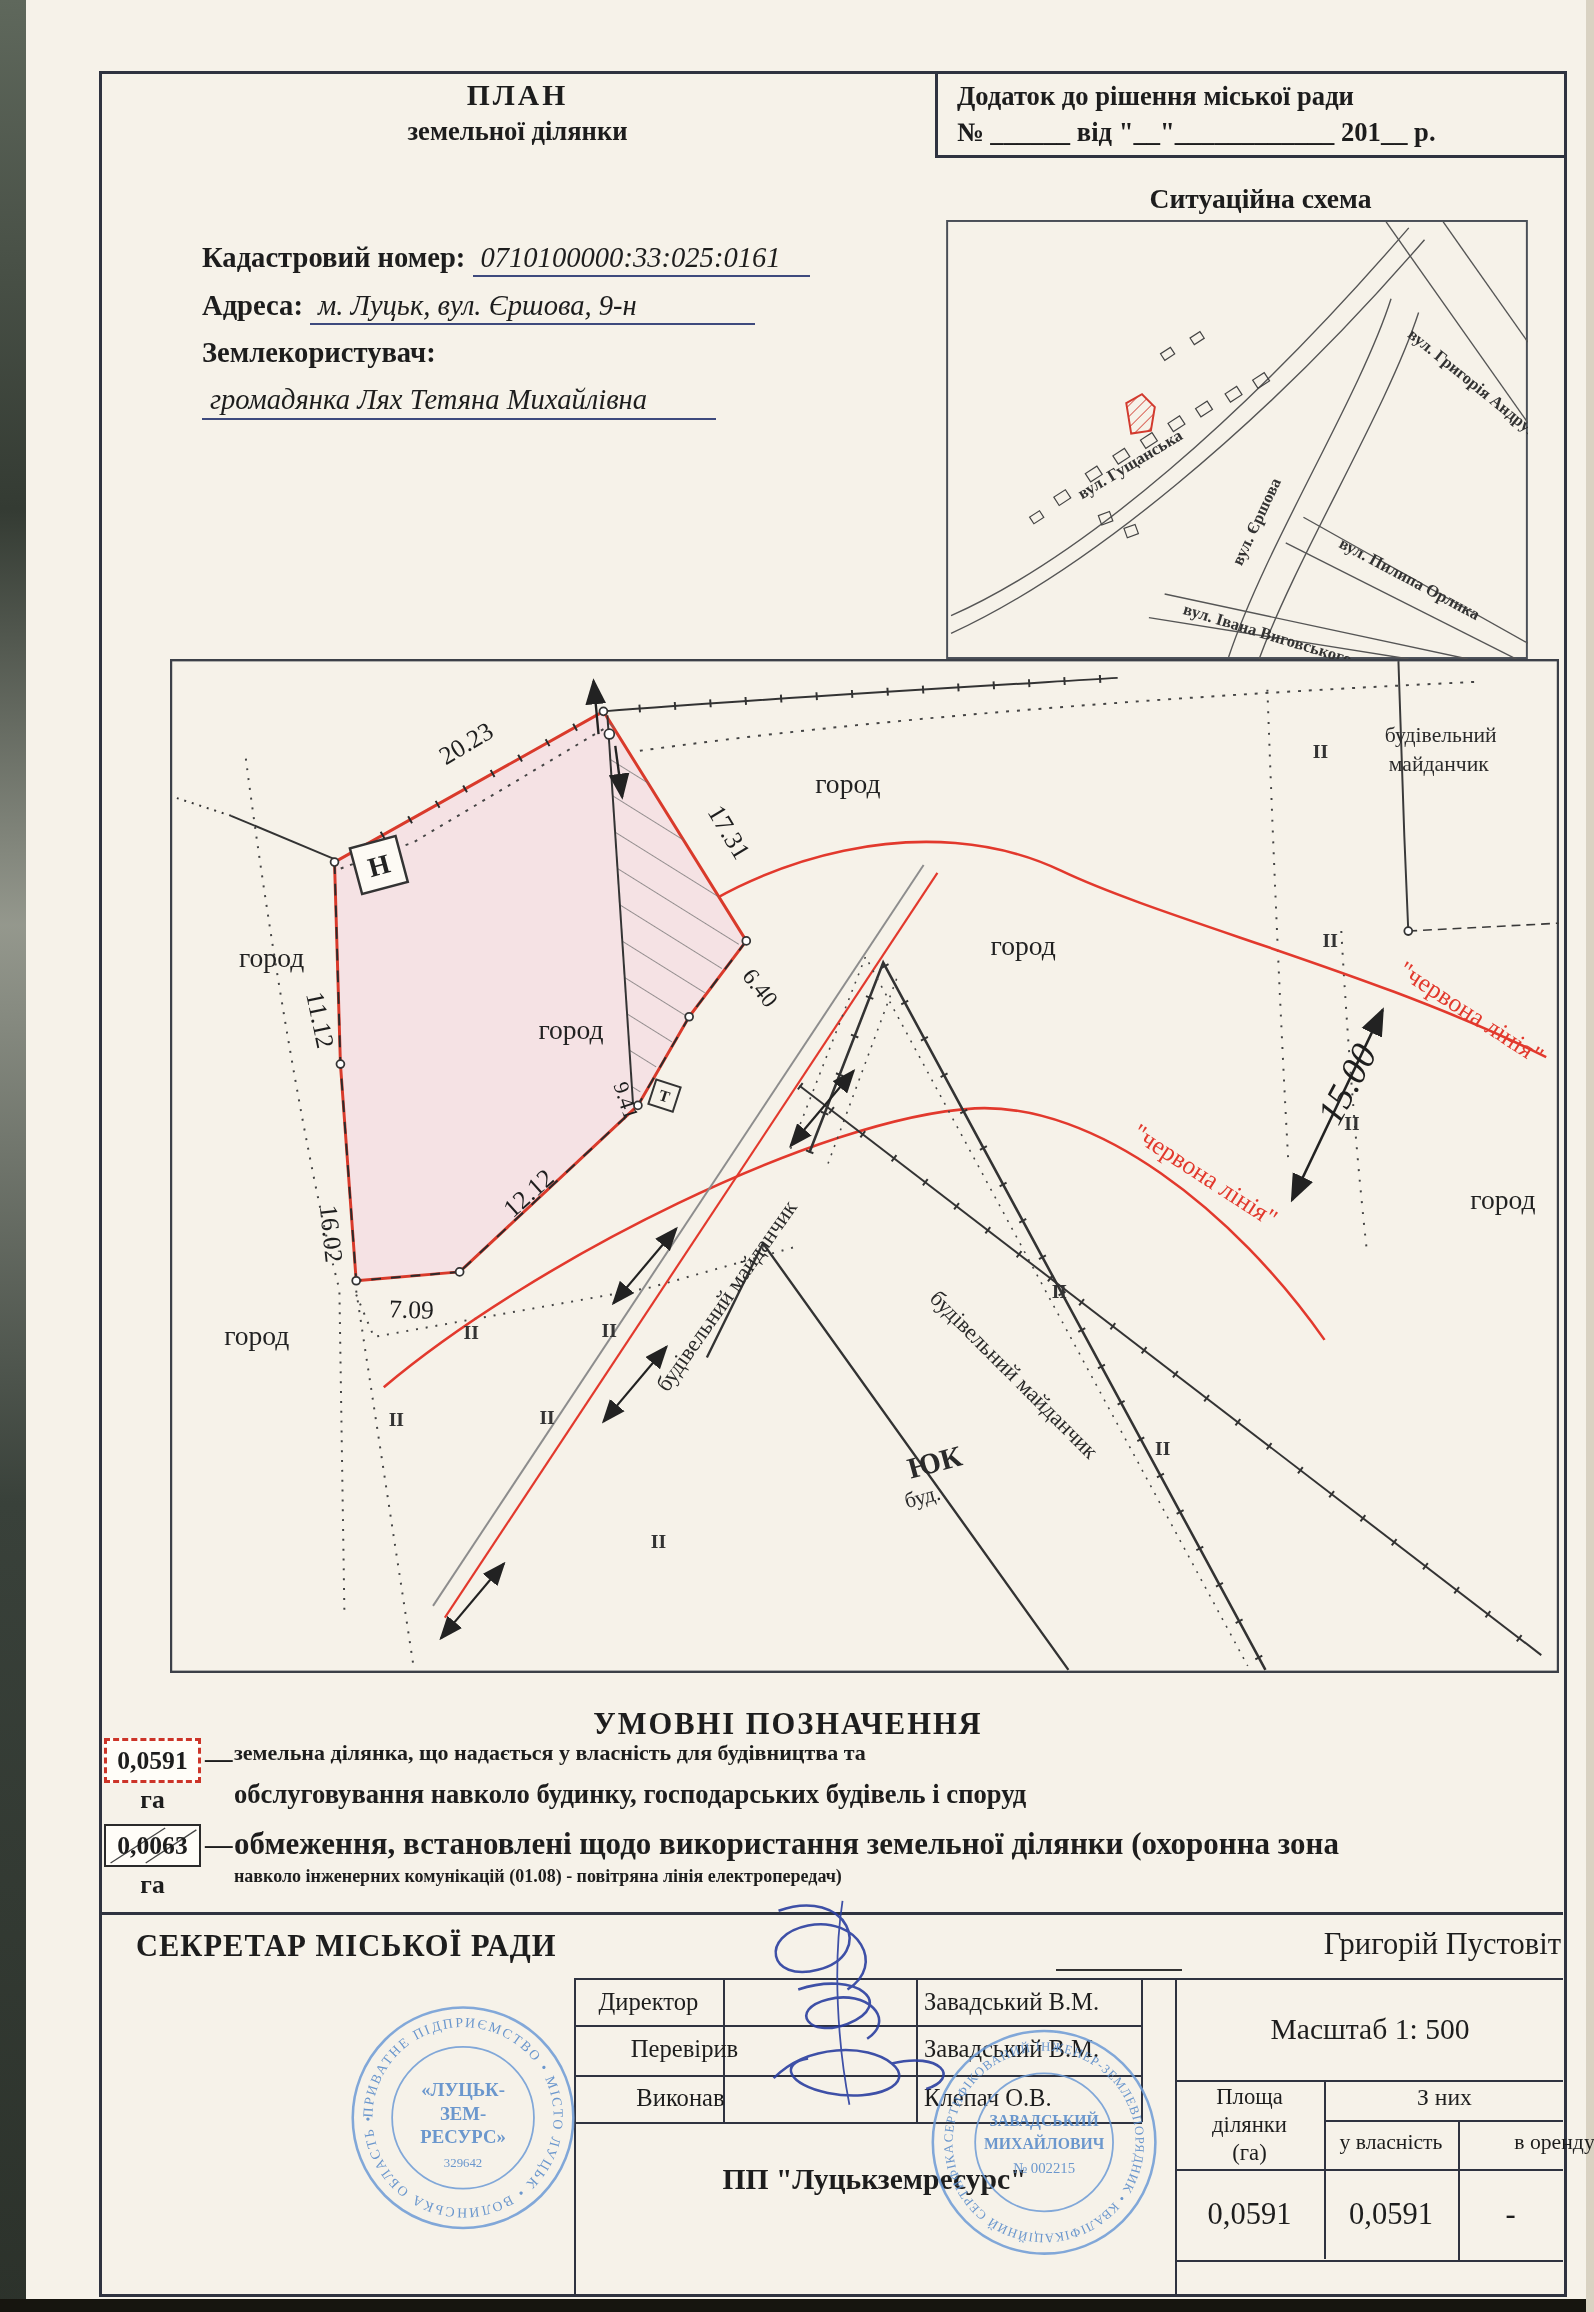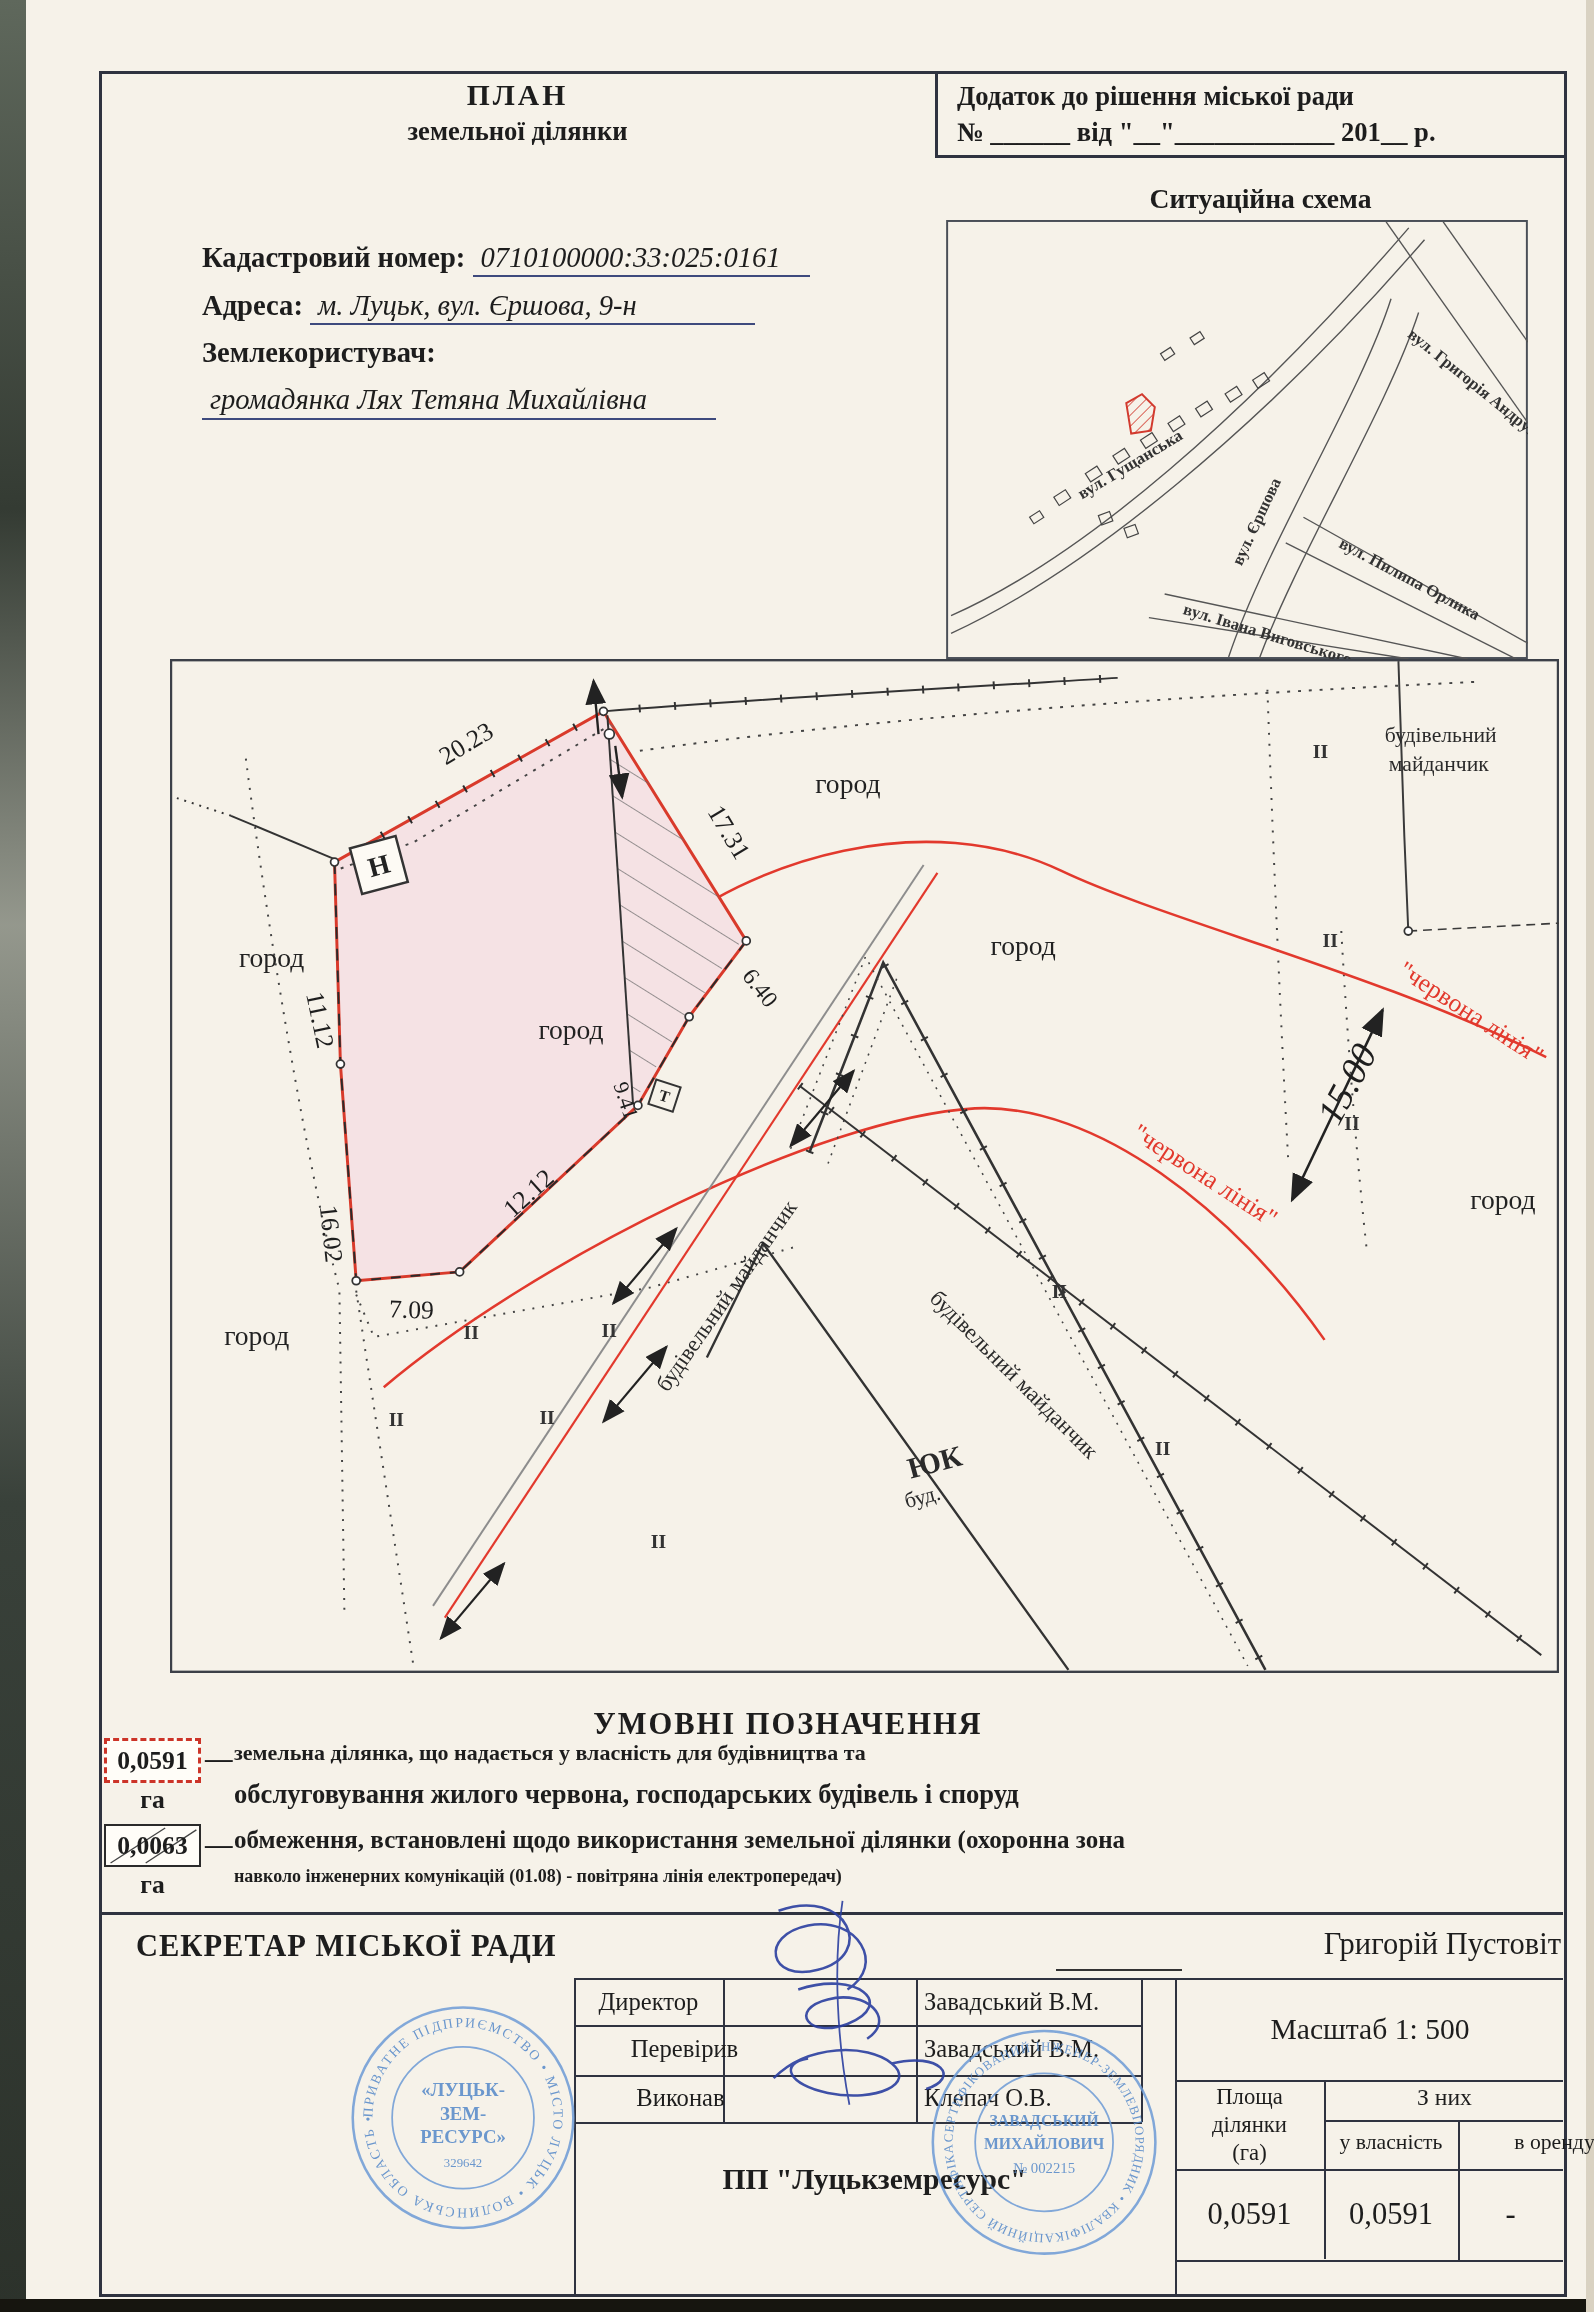--- a/index.html
+++ b/index.html
@@ -266,31 +266,31 @@
   </g>
 </svg>
 
 <div class="t ctr" style="left:394px;top:1707px;width:788px;font-size:30.5px;font-weight:600;letter-spacing:2px;">УМОВНІ  ПОЗНАЧЕННЯ</div>
 
 <div class="abs ctr" style="left:104px;top:1738px;width:91px;height:39px;border:3px dashed #cc3428;background:#fffdf8;">
   <span class="b" style="font-size:25.6px;line-height:39px;">0,0591 га</span>
 </div>
 <div class="t b" style="left:205px;top:1742px;font-size:27.6px;">—</div>
 <div class="t b" style="left:234px;top:1740px;font-size:22px;">земельна ділянка, що надається у власність для  будівництва та</div>
-<div class="t b" style="left:234px;top:1779px;font-size:26.6px;">обслуговування жилого червона, господарських будівель і споруд</div>
+<div class="t b" style="left:234px;top:1779px;font-size:26.6px;">обслуговування навколо будинку, господарських будівель і споруд</div>
 
 <div class="abs ctr" style="left:104px;top:1824px;width:93px;height:39px;border:2px solid #2b2b2b;background:#fffdf8;">
   <svg class="abs" style="left:0;top:0;" width="93" height="39" viewBox="0 0 94 40">
     <line x1="4" y1="38" x2="60" y2="2" stroke="#444" stroke-width="1.4"></line>
     <line x1="40" y1="38" x2="92" y2="4" stroke="#444" stroke-width="1.4"></line>
   </svg>
   <span class="b" style="font-size:25.6px;line-height:39px;position:relative;">0,0063 га</span>
 </div>
 <div class="t b" style="left:205px;top:1828px;font-size:27.6px;">—</div>
-<div class="t b" style="left:234px;top:1826px;font-size:25px;">обмеження, встановлені щодо використання земельної ділянки (охоронна зона</div>
+<div class="t b" style="left:234px;top:1826px;font-size:31px;">обмеження, встановлені щодо використання земельної ділянки (охоронна зона</div>
 <div class="t b" style="left:234px;top:1866px;font-size:18px;font-family:Liberation Serif, serif;">навколо інженерних комунікацій (01.08) -   повітряна лінія електропередач)</div>
 
 <div class="ln" style="left:101px;top:1912px;width:1462px;height:3px;"></div>
 
 <div class="t" style="left:136px;top:1929px;font-size:30.5px;font-weight:600;letter-spacing:1px;">СЕКРЕТАР МІСЬКОЇ РАДИ</div>
 <div class="ln" style="left:1056px;top:1969px;width:126px;height:2px;background:#333;"></div>
 <div class="t" style="left:1187px;top:1927px;width:374px;text-align:right;font-size:30.5px;">Григорій Пустовіт</div>
 
 <div class="ln" style="left:574px;top:1978px;width:989px;height:2px;"></div>
 <div class="ln" style="left:574px;top:1978px;width:2px;height:316px;"></div>

